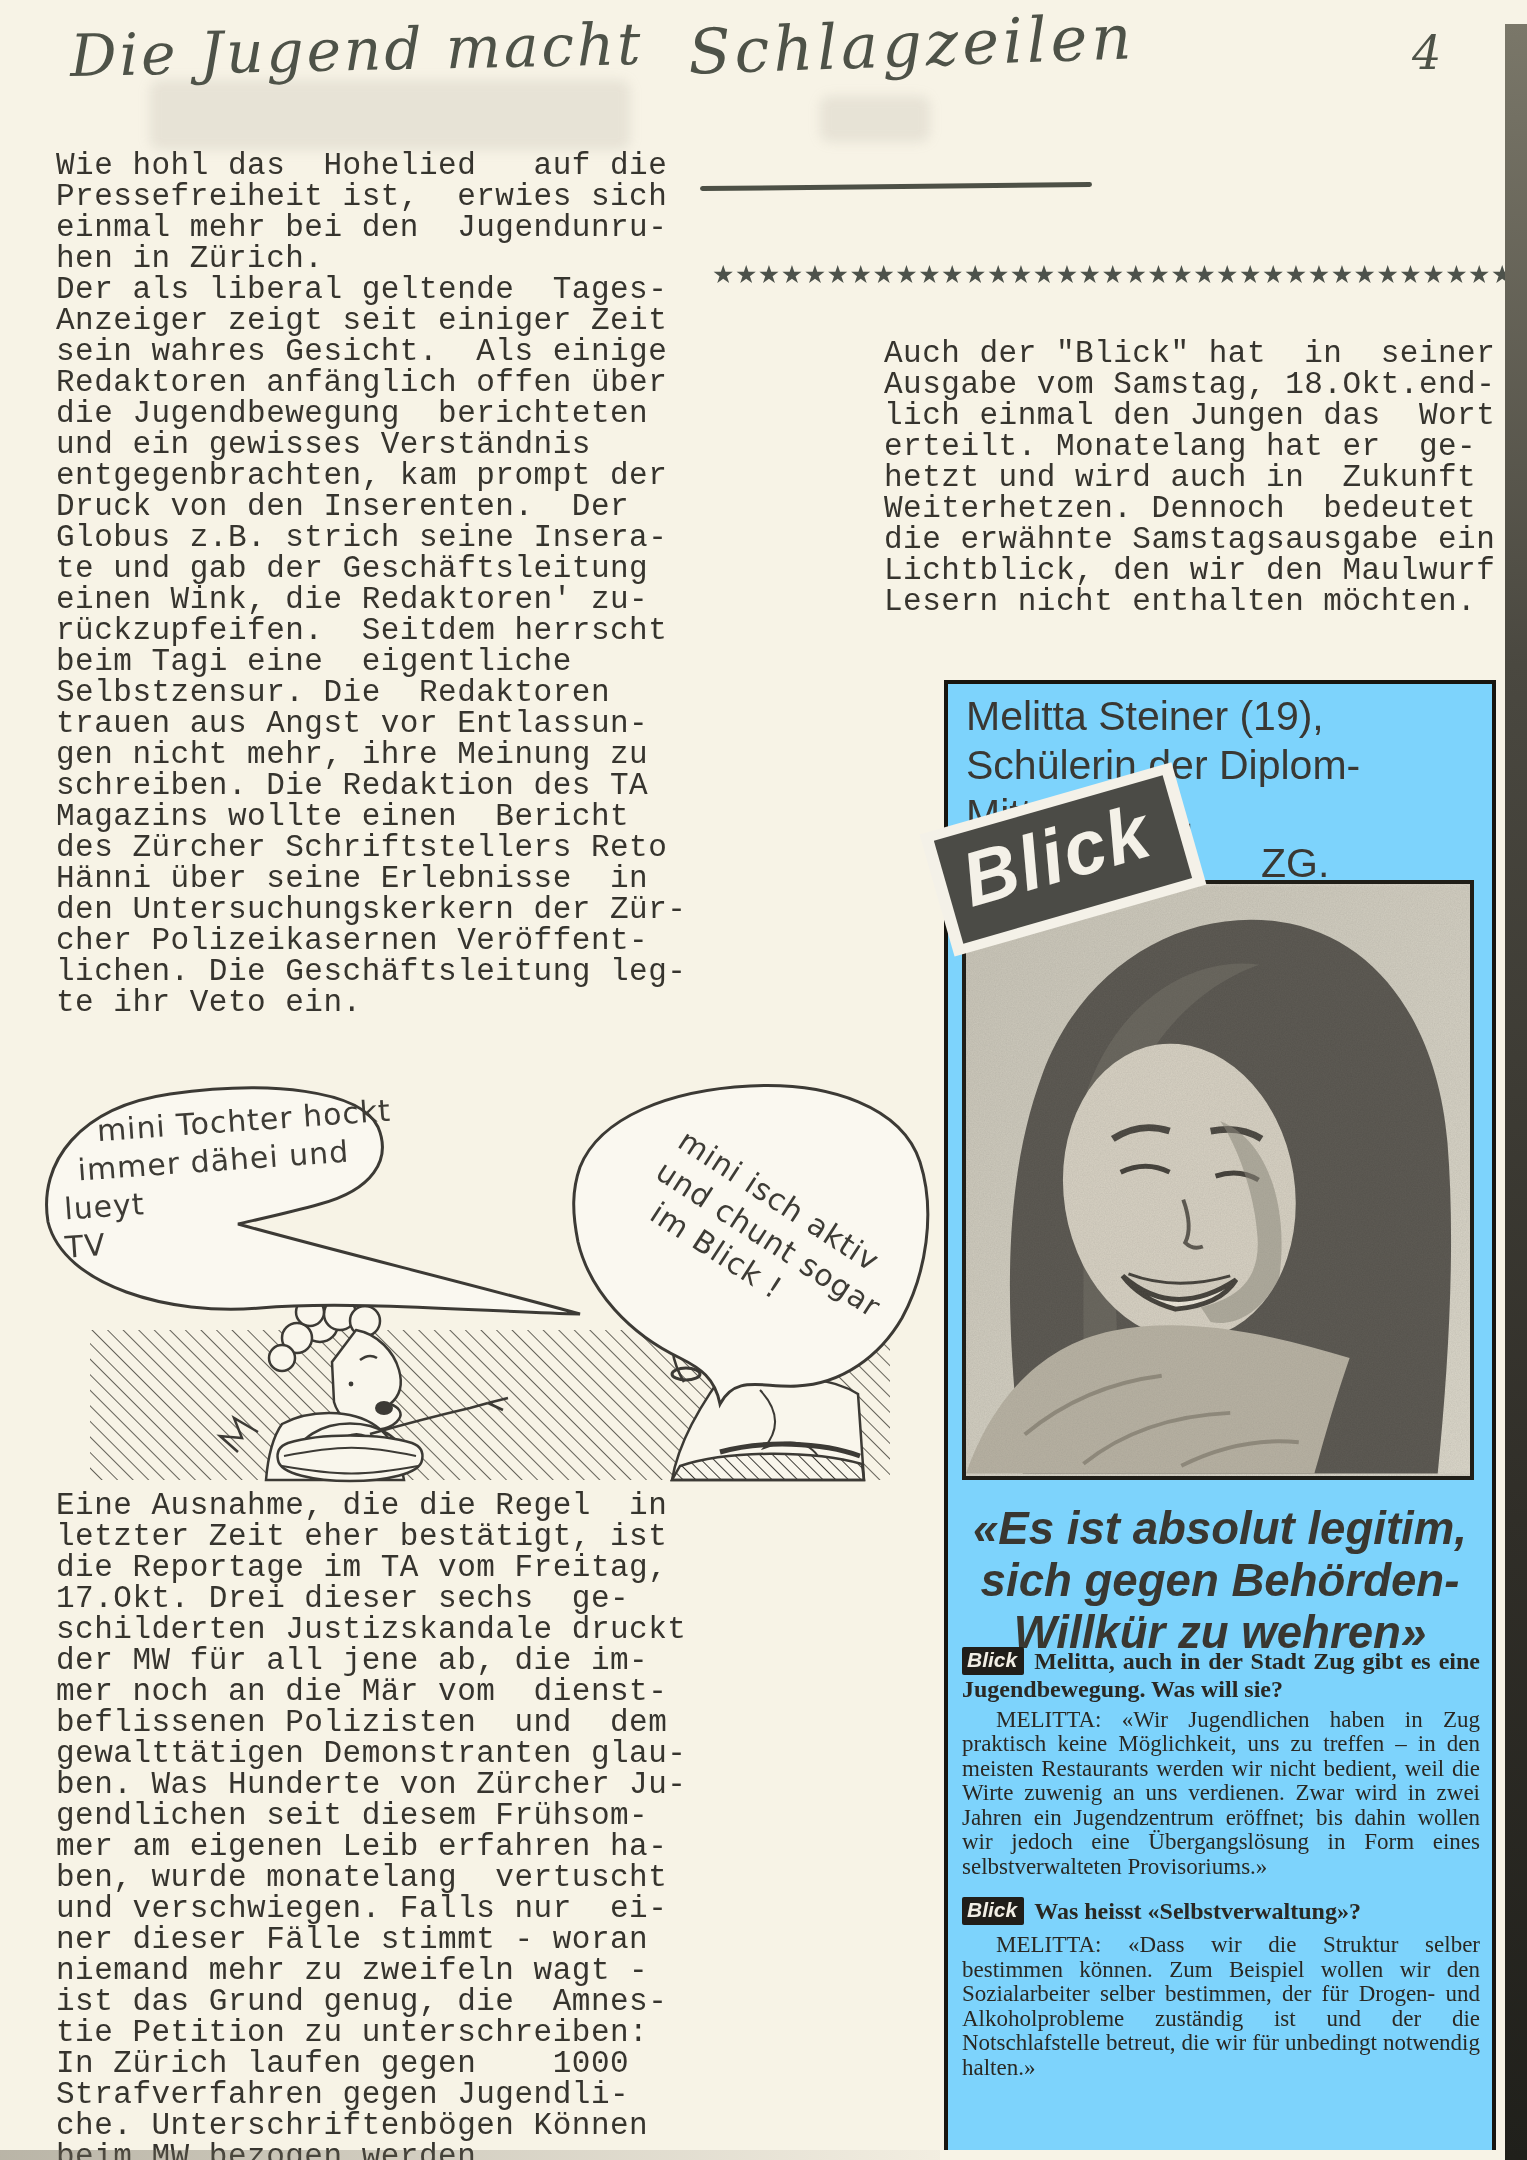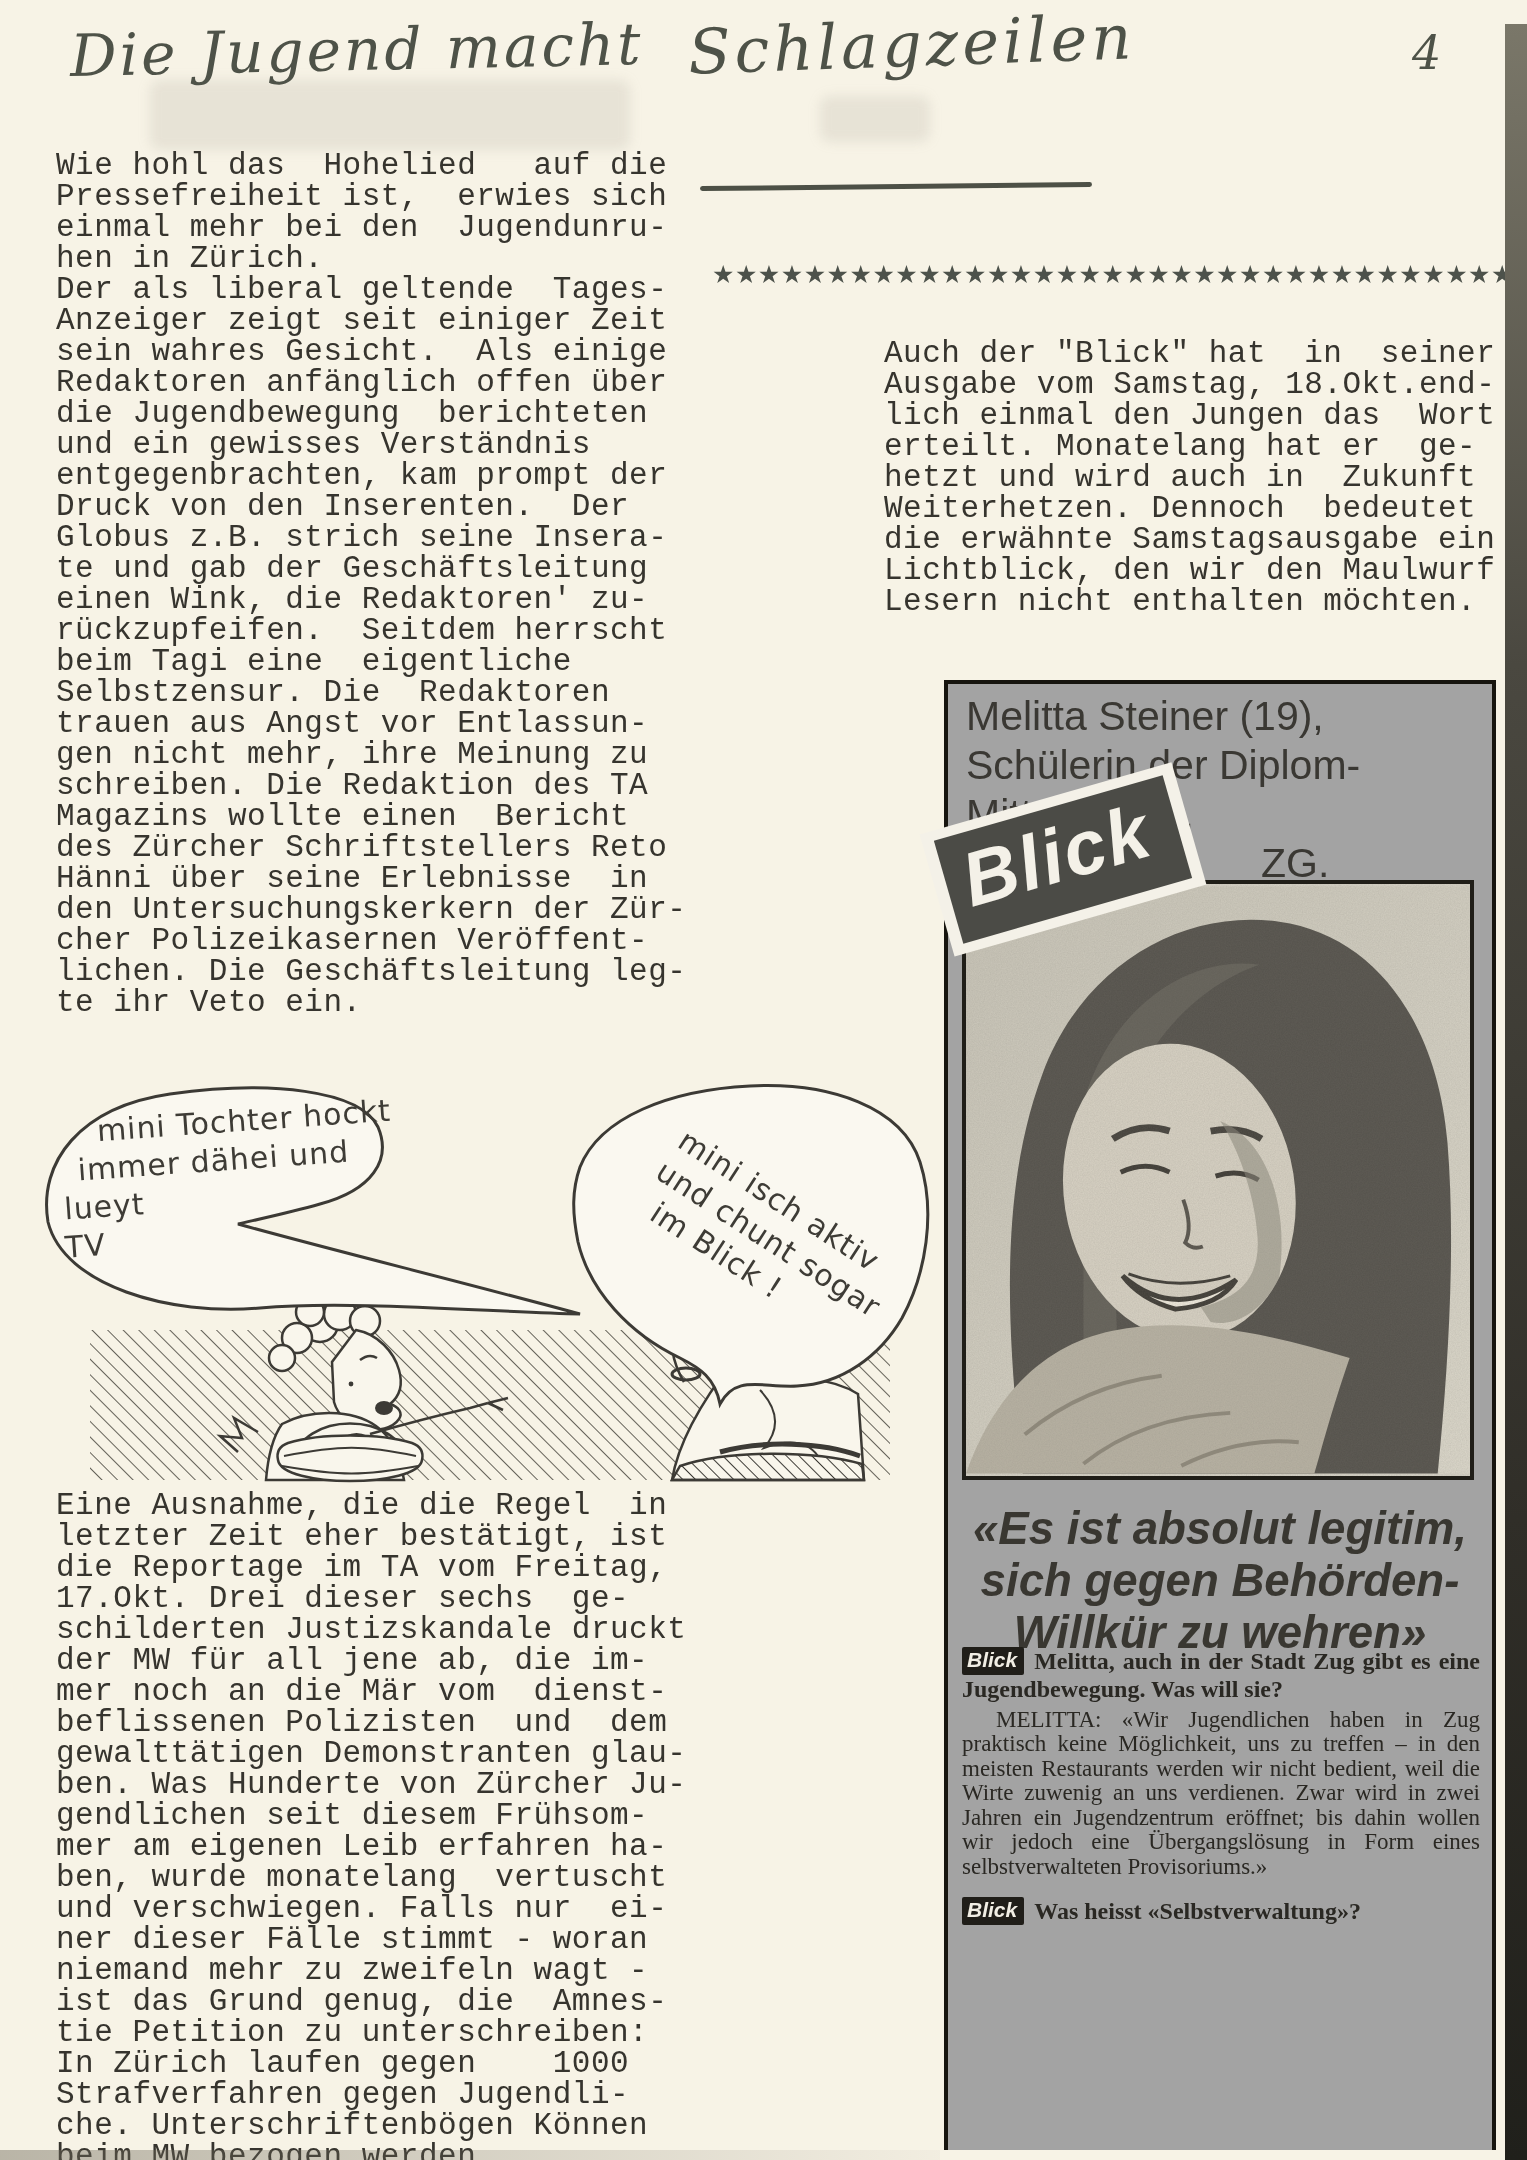--- a/index.html
+++ b/index.html
@@ -14,21 +14,21 @@
   .stars{position:absolute;left:712px;top:260px;font-size:25px;color:#4d524b;letter-spacing:0.5px;white-space:nowrap;}
   
   .tw{position:absolute;font-family:"Liberation Mono",monospace;font-size:31px;line-height:31px;
       letter-spacing:0.5px;white-space:pre;color:#36342e;margin:0;}
   #tw-left1{left:56px;top:150px;}
   #tw-right{left:884px;top:338px;}
   #tw-left2{left:56px;top:1490px;}
   .ghost{position:absolute;background:rgba(150,145,128,0.16);filter:blur(6px);border-radius:10px;}
   
   .clipping{position:absolute;left:944px;top:680px;width:552px;height:1470px;border:4px solid #17150f;border-bottom:none;
-            box-sizing:border-box;background:#a3a3a3;}
+            box-sizing:border-box;background:#7dd3fc;}
   .caption{position:absolute;left:18px;top:8px;font-size:41px;line-height:49px;color:#3a3833;}
   .caption .zg{margin-left:295px;}
   .blick-logo{position:absolute;left:-16px;top:112px;transform:rotate(-16deg);background:#f4f1e8;padding:10px 12px;z-index:6;}
   .blick-logo-inner{background:#4b4b46;color:#f4f1e8;font-weight:bold;font-style:italic;font-size:76px;
                     padding:4px 28px 16px 18px;letter-spacing:2px;}
   .photo-frame{position:absolute;left:14px;top:196px;width:512px;height:600px;border:4px solid #201e18;
                box-sizing:border-box;background:#d6d2c6;overflow:hidden;}
   .headline{position:absolute;left:0;top:818px;width:100%;text-align:center;font-weight:bold;font-style:italic;
             font-size:47px;line-height:52px;color:#393731;transform:scaleX(0.97);}
   .qa{position:absolute;left:14px;top:965px;width:518px;font-family:"Liberation Serif",serif;
@@ -244,18 +244,19 @@
     <div class="headline">
       <div>«Es ist absolut legitim,</div>
       <div>sich gegen Behörden-</div>
       <div>Willkür zu wehren»</div>
     </div>
 
     <div class="qa">
       <p class="q"><span class="badge">Blick</span><span>Melitta, auch in der Stadt Zug gibt es eine Jugendbewegung. Was will sie?</span></p>
       <p class="a">MELITTA: «Wir Jugendlichen haben in Zug praktisch keine Möglichkeit, uns zu treffen – in den meisten Restaurants werden wir nicht bedient, weil die Wirte zuwenig an uns verdienen. Zwar wird in zwei Jahren ein Jugendzentrum eröffnet; bis dahin wollen wir jedoch eine Übergangslösung in Form eines selbstverwalteten Provisoriums.»</p>
       <p class="q"><span class="badge">Blick</span><span>Was heisst «Selbstverwaltung»?</span></p>
+      <p class="a">MELITTA: «Dass wir die Struktur selber bestimmen können. Zum Beispiel wollen wir den Sozialarbeiter selber bestimmen, der für Drogen- und Alkoholprobleme zuständig ist und der die Notschlafstelle betreut, die wir für unbedingt notwendig halten.»</p>
     </div>
   </div>
 
   <div class="scan-right"></div>
   <div class="scan-bottom"></div>
 </div>
 
 </body></html>

